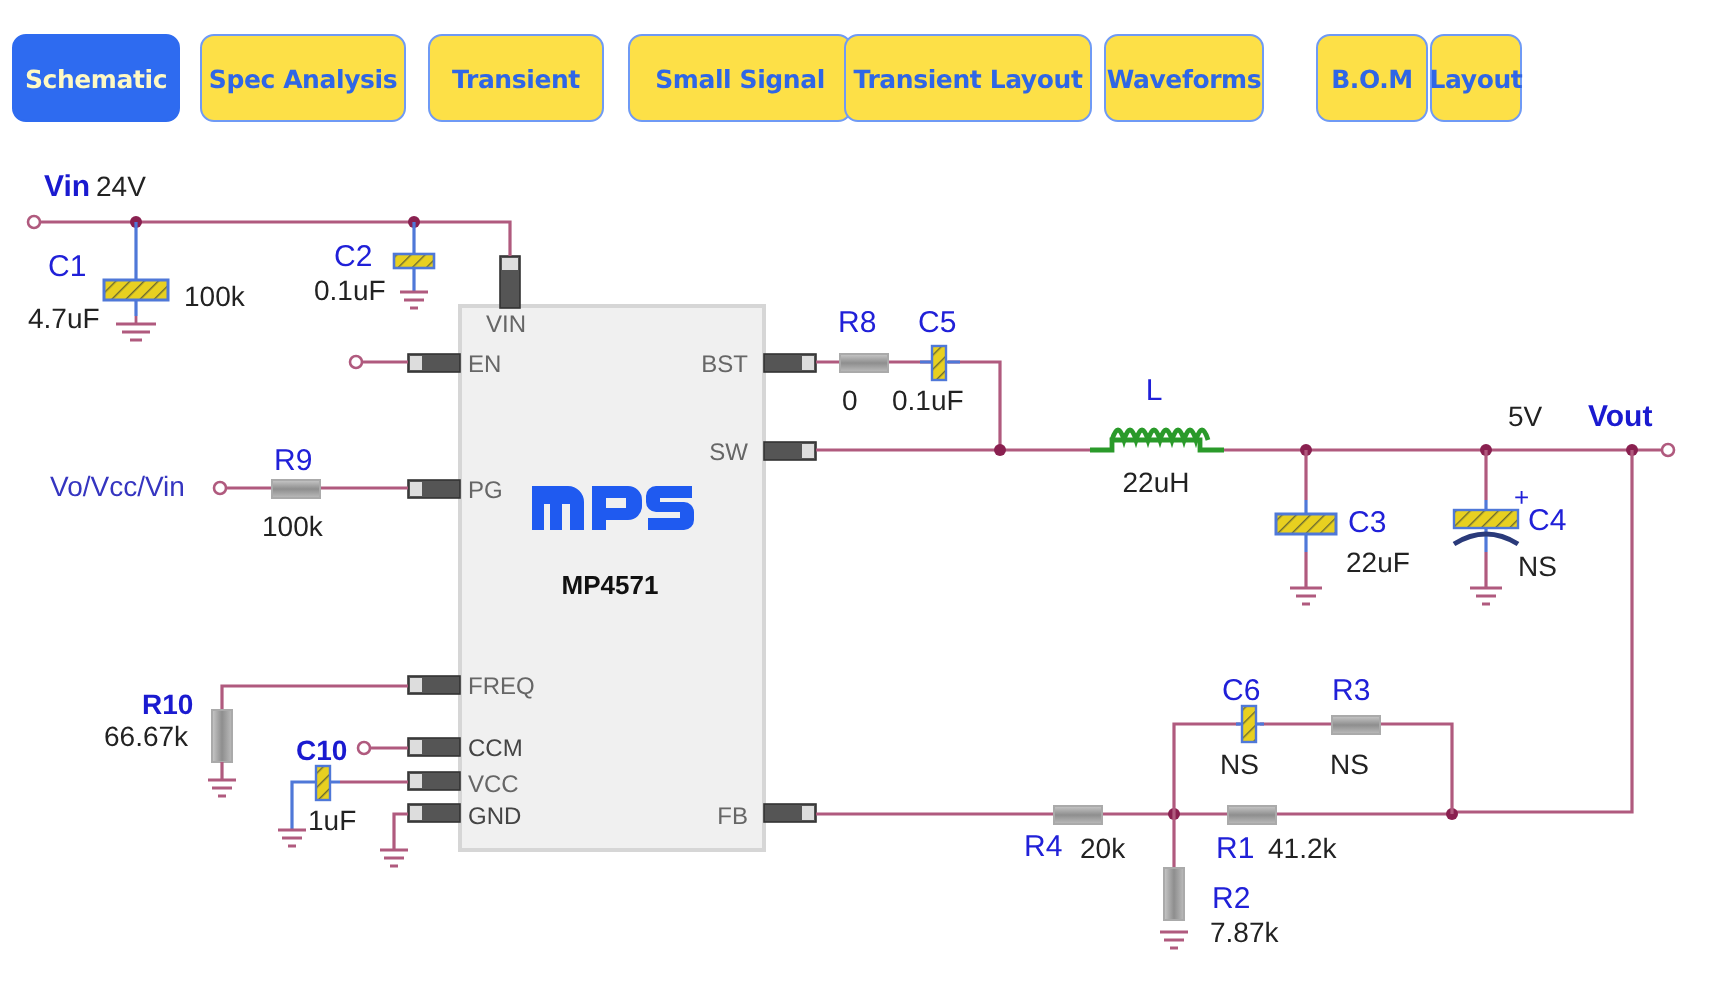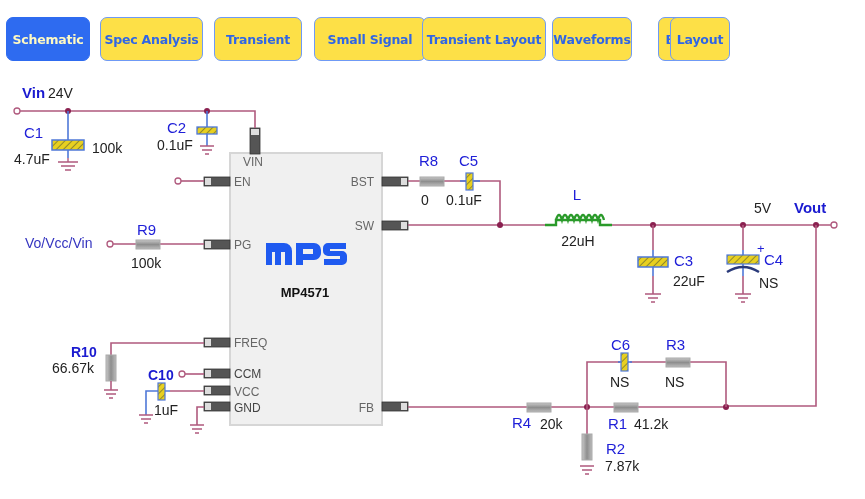--- a/index.html
+++ b/index.html
@@ -28,21 +28,21 @@
 <body>
 
 <div class="tabs">
   <div class="tab active" style="left:0;width:84px">Schematic</div>
   <div class="tab" style="left:94px;width:103px">Spec Analysis</div>
   <div class="tab" style="left:208px;width:88px">Transient</div>
   <div class="tab" style="left:308px;width:112px">Small Signal</div>
   <div class="tab" style="left:416px;width:124px">Transient Layout</div>
   <div class="tab" style="left:546px;width:80px">Waveforms</div>
   <div class="tab" style="left:652px;width:56px">B.O.M</div>
-  <div class="tab" style="left:664px;width:60px">Layout</div>
+  <div class="tab" style="left:709px;width:46px">Layout</div>
 </div>
 
 <svg width="865" height="499" style="position:absolute;left:0;top:0">
   <defs>
     <pattern id="hatch" width="5" height="5" patternUnits="userSpaceOnUse" patternTransform="rotate(45)">
       <rect width="5" height="5" fill="#e8d020"></rect>
       <line x1="0" y1="0" x2="0" y2="5" stroke="#6a6a30" stroke-width="1.4"></line>
     </pattern>
     <linearGradient id="resgrad" x1="0" y1="0" x2="0" y2="1">
       <stop offset="0" stop-color="#c8c8c8"></stop>

